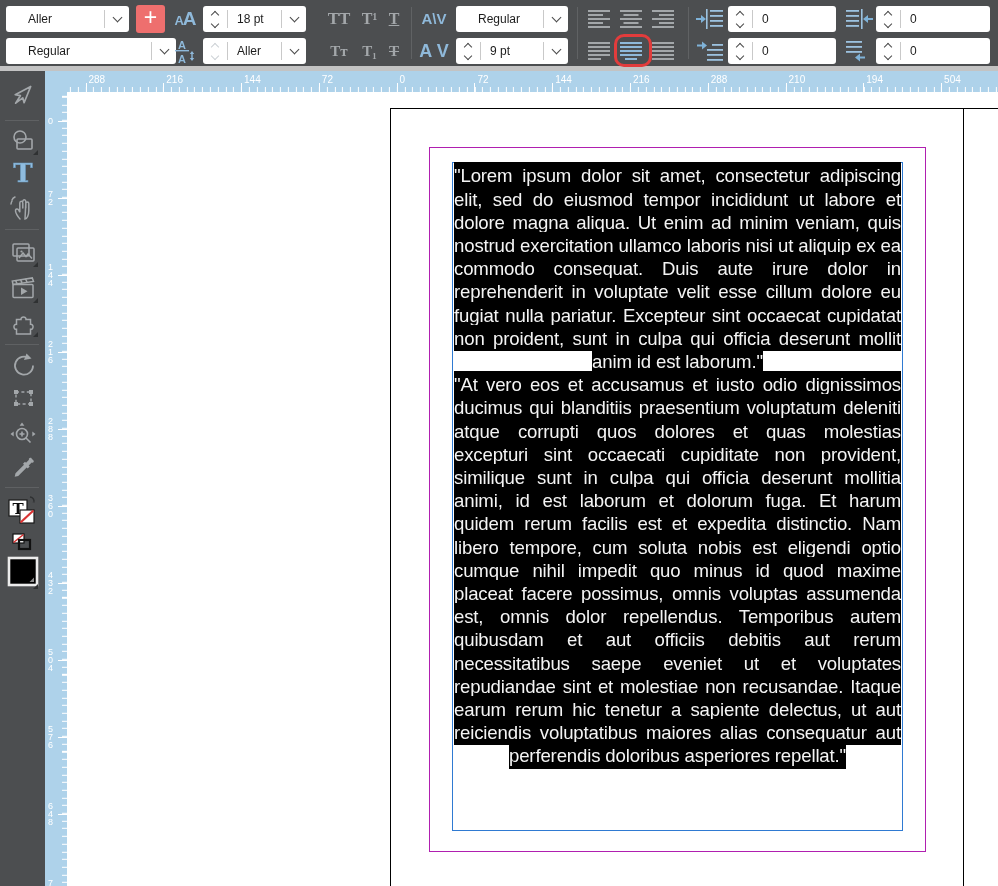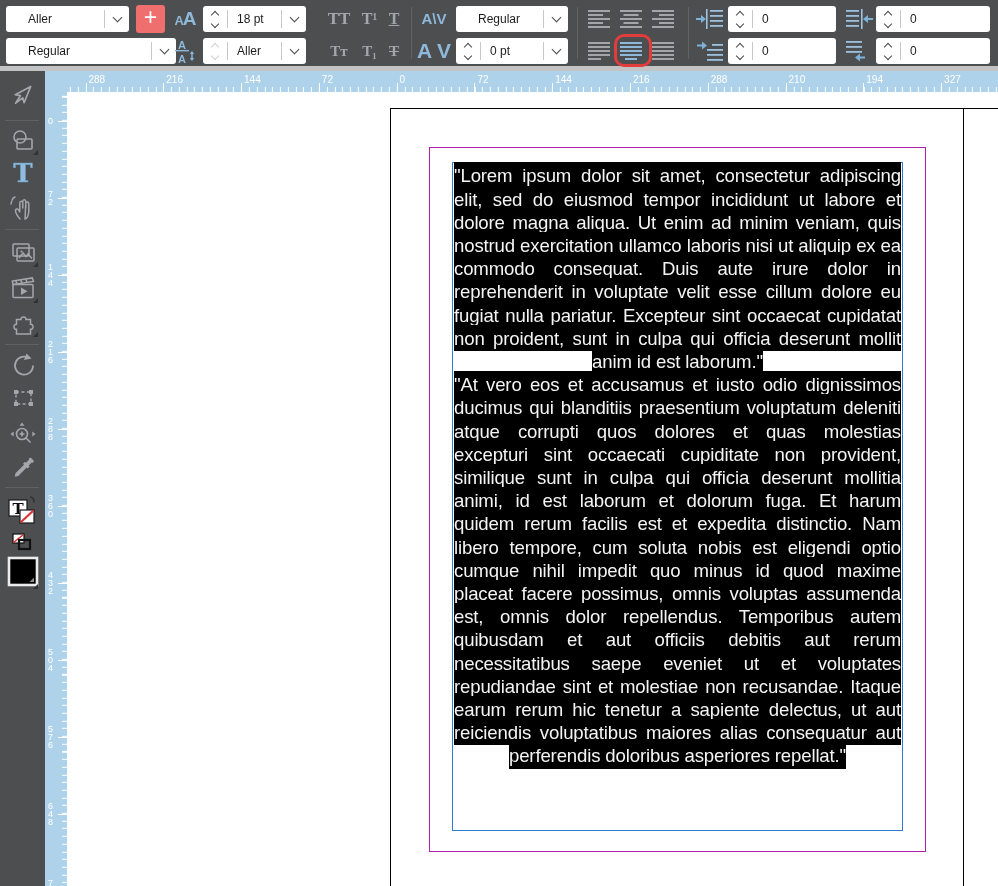--- a/index.html
+++ b/index.html
@@ -120,34 +120,34 @@
   <div class="tbtn" style="left:322px; top:6px; width:34px; font-size:17px;">TT</div>
   <div class="tbtn" style="left:357px; top:6px; width:25px;">T¹</div>
   <div class="tbtn" style="left:382px; top:6px; width:24px;"><span class="u">T</span></div>
   <div class="tbtn" style="left:322px; top:38px; width:34px; font-size:15px;">Tᴛ</div>
   <div class="tbtn" style="left:357px; top:38px; width:25px; font-size:15px;text-align:center;">T₁</div>
   <div class="tbtn" style="left:382px; top:38px; width:24px; font-size:15px;"><span class="s">T</span></div>
 
   <div class="vsep" style="left:411px;"></div>
 
   <div class="blueicon" style="left:416px; top:6px; width:36px; height:26px; font-size:15px; line-height:26px;">A\V</div>
-  <div class="blueicon" style="left:416px; top:38px; width:36px; height:26px; font-size:21px; line-height:26px;">A V</div>
+  <div class="blueicon" style="left:416px; top:38px; width:36px; height:26px; font-size:18px; line-height:26px;">A V</div>
 
   <div class="combo" style="left:456px; top:6px; width:112px;">
     <span class="lbl">Regular</span>
     <span class="dd">
         <span class="chev"></span>
       </span>
   </div>
   <div class="spin" style="left:456px; top:38px; width:112px;">
     <span class="updown">
         <span class="chev-up"></span>
         <span class="chev-dn"></span>
       </span>
-    <span class="val">0 pt</span>
+    <span class="val">9 pt</span>
     <span class="dd">
         <span class="chev"></span>
       </span>
   </div>
 
   <div class="vsep" style="left:577px;"></div>
 
   <div class="alignbtn" style="left:586px; top:6px;">
     <svg width="24" height="20" viewBox="0 0 24 20">
         <g fill="#a3a7aa">
@@ -431,21 +431,21 @@
     <div class="hlabel" style="left: 510.18px;">144</div>
     <div class="hmajor" style="left: 584.96px;"></div>
     <div class="hlabel" style="left: 587.96px;">216</div>
     <div class="hmajor" style="left: 662.74px;"></div>
     <div class="hlabel" style="left: 665.74px;">288</div>
     <div class="hmajor" style="left: 740.52px;"></div>
     <div class="hlabel" style="left: 743.52px;">210</div>
     <div class="hmajor" style="left: 818.3px;"></div>
     <div class="hlabel" style="left: 821.3px;">194</div>
     <div class="hmajor" style="left: 896.08px;"></div>
-    <div class="hlabel" style="left: 899.08px;">327</div>
+    <div class="hlabel" style="left: 899.08px;">504</div>
   </div>
 <div class="vruler">
     <div class="ticks"></div>
     <div class="vmajor" style="top: 50px;"></div>
     <div class="vlabel" style="top: 46px;">0</div>
     <div class="vmajor" style="top: 127px;"></div>
     <div class="vlabel" style="top: 119px;">7
 2</div>
     <div class="vmajor" style="top: 204px;"></div>
     <div class="vlabel" style="top: 192px;">1

